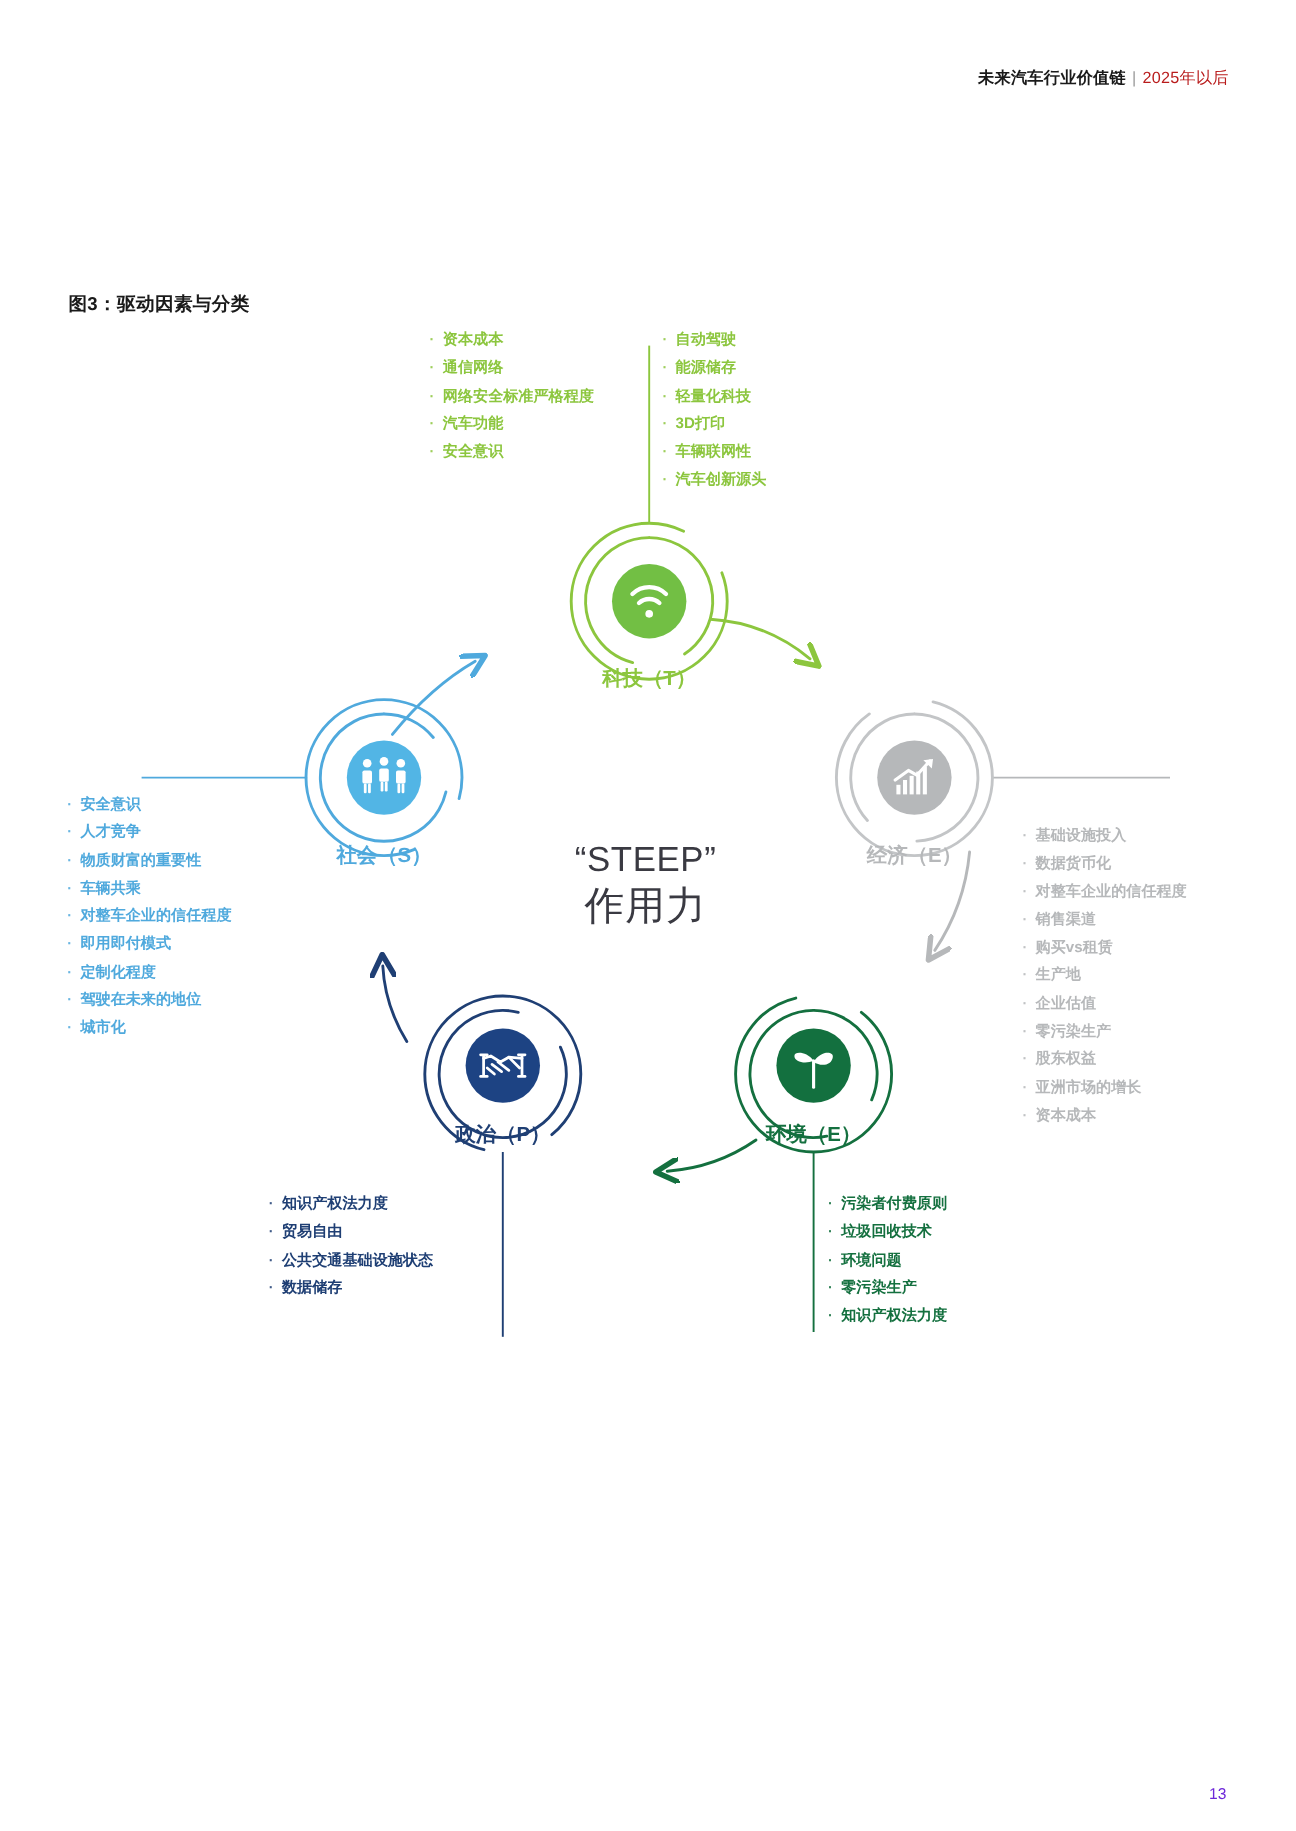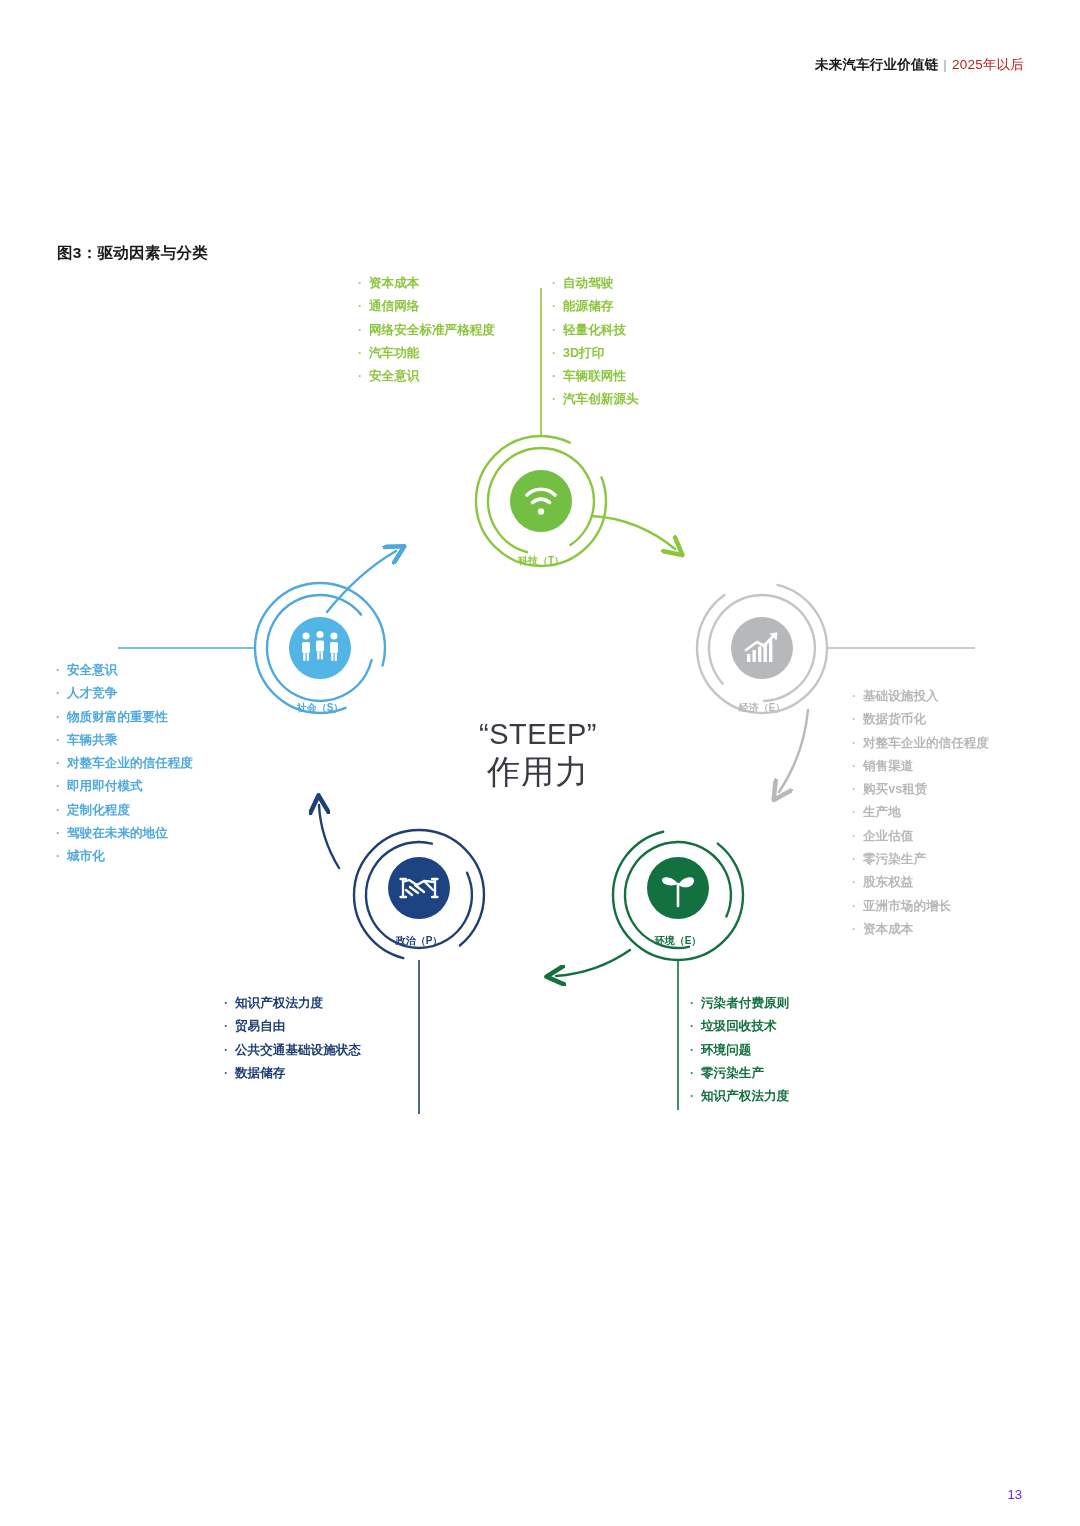--- a/index.html
+++ b/index.html
@@ -59,34 +59,34 @@
   #list-tech-1{left:358px;top:276px;}
   #list-tech-2{left:552px;top:276px;}
   #list-social{left:56px;top:663px;}
   #list-econ  {left:852px;top:689px;}
   #list-pol   {left:224px;top:996px;}
   #list-env   {left:690px;top:996px;}
 
   
   .node-label{
     position:absolute;text-align:left;white-space:nowrap;
-    font-size:10px;font-weight:700;transform:translateX(-50%);
+    font-size:17px;font-weight:700;transform:translateX(-50%);
   }
   .nl-tech  {color:#8cc63e;}
   .nl-social{color:#4fa9dd;}
   .nl-econ  {color:#b6b8ba;}
   .nl-pol   {color:#1f3f74;}
   .nl-env   {color:#14703f;}
 
   
   .steep{
     position:absolute;left:538px;top:700px;transform:translateX(-50%);
     text-align:center;color:#3a3a42;font-weight:400;line-height:1.22;
   }
-  .steep .l1{font-size:29px;letter-spacing:.5px;margin-top:17px;}
+  .steep .l1{font-size:29px;letter-spacing:.5px;}
   .steep .l2{font-size:33px;letter-spacing:1px;}
 </style>
 </head>
 <body>
 
 <div class="page">
 
   <div class="hdr">
     <span class="bold">未来汽车行业价值链</span><span class="sep">|</span><span class="light">2025年以后</span>
   </div>

